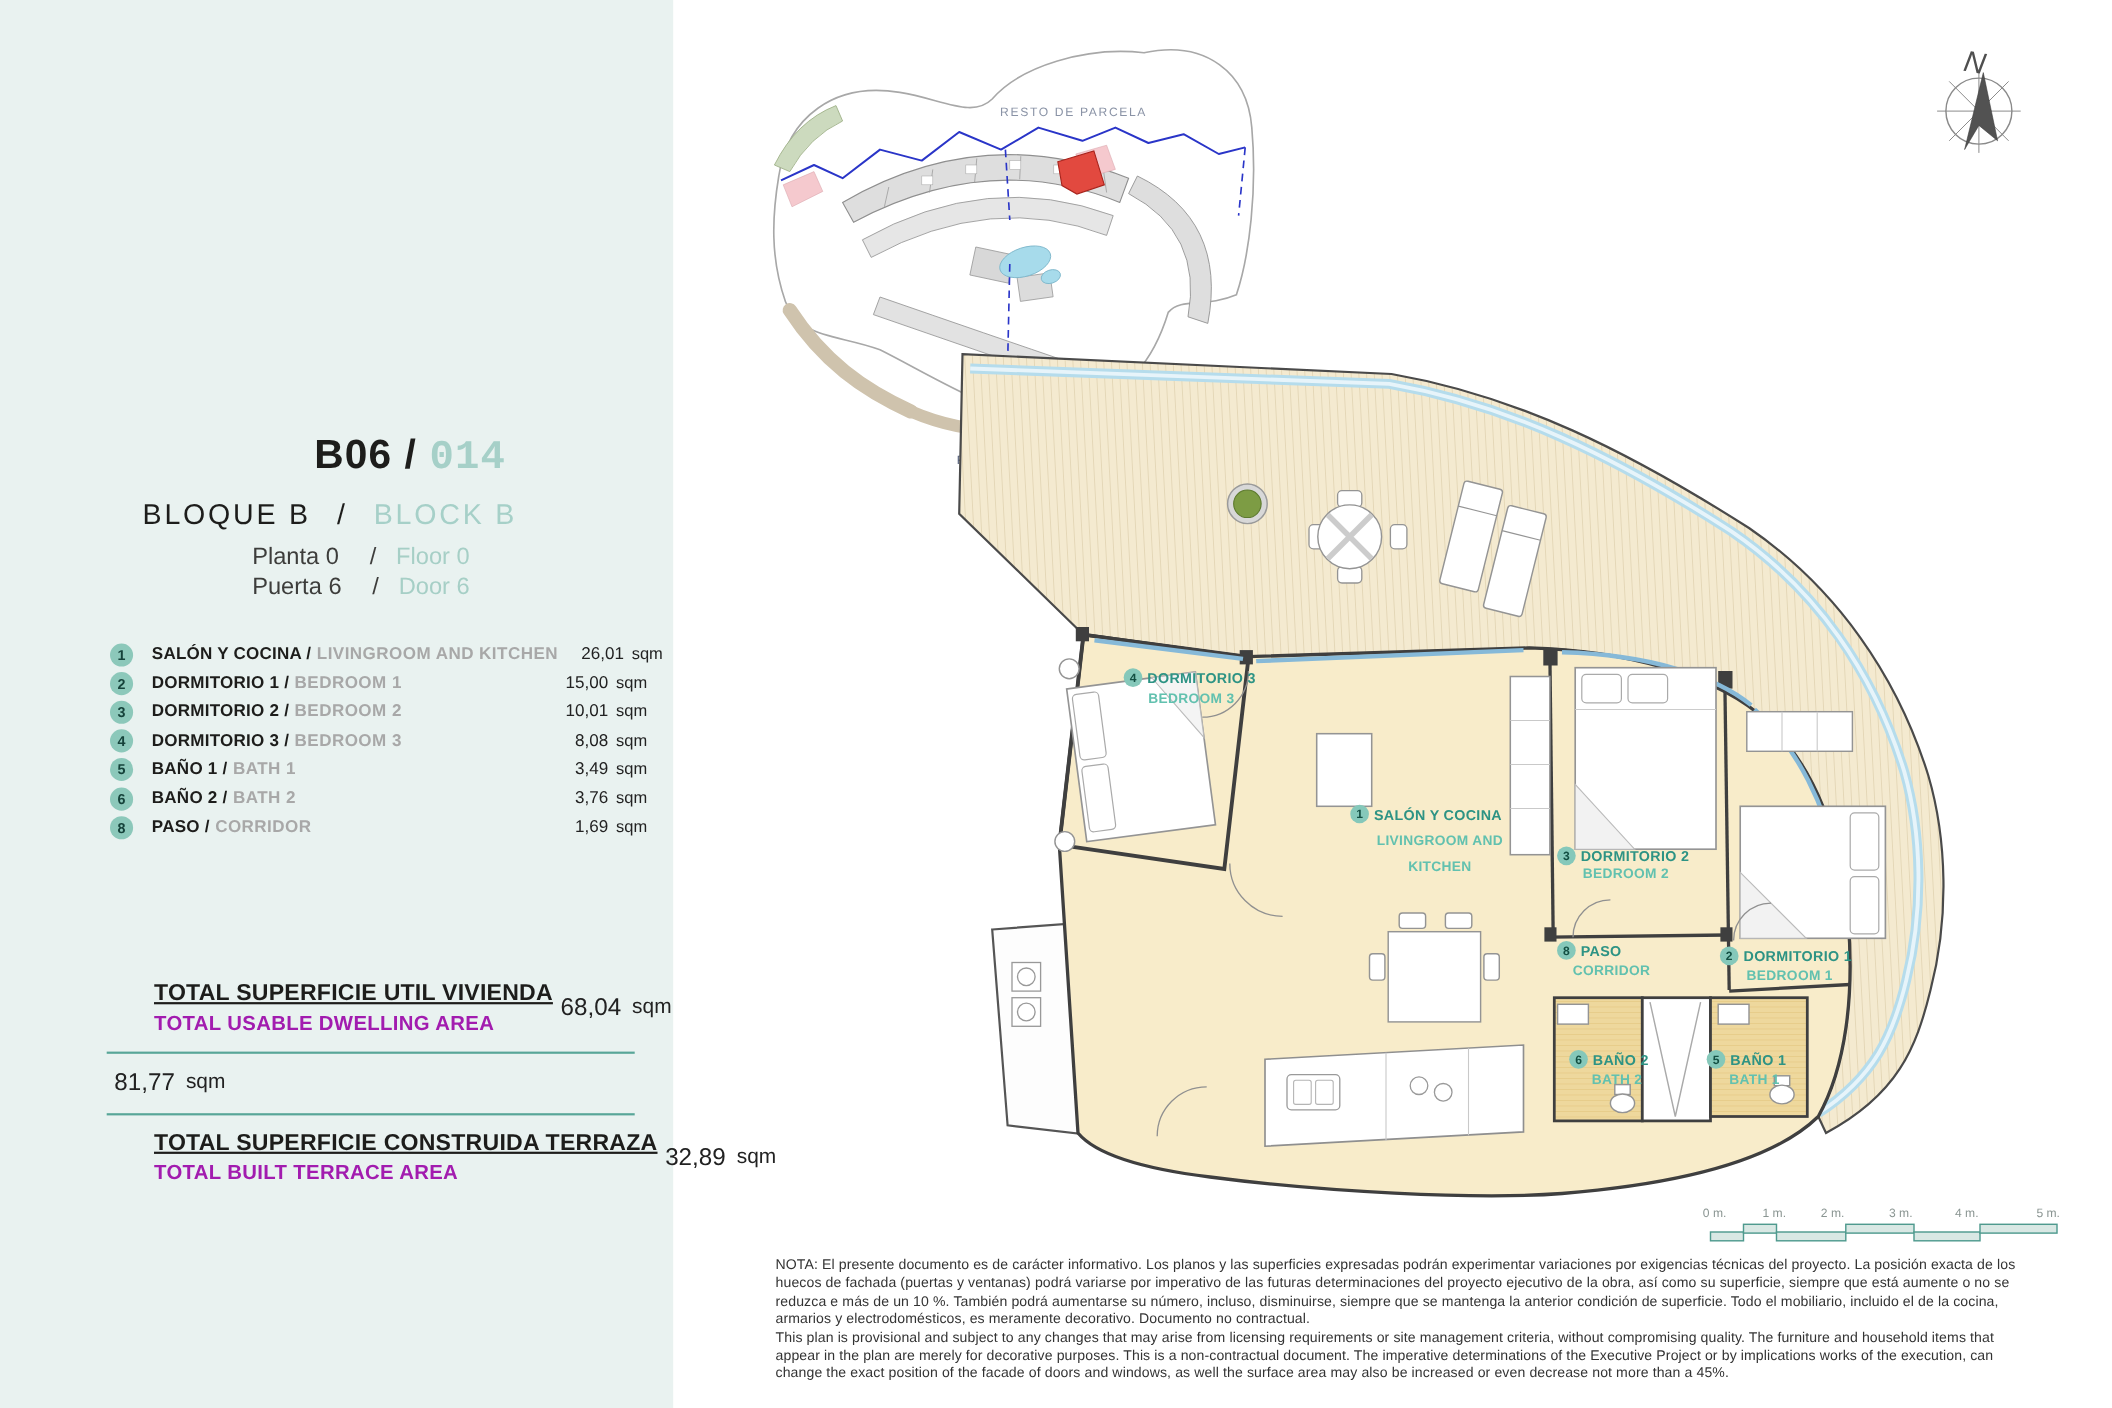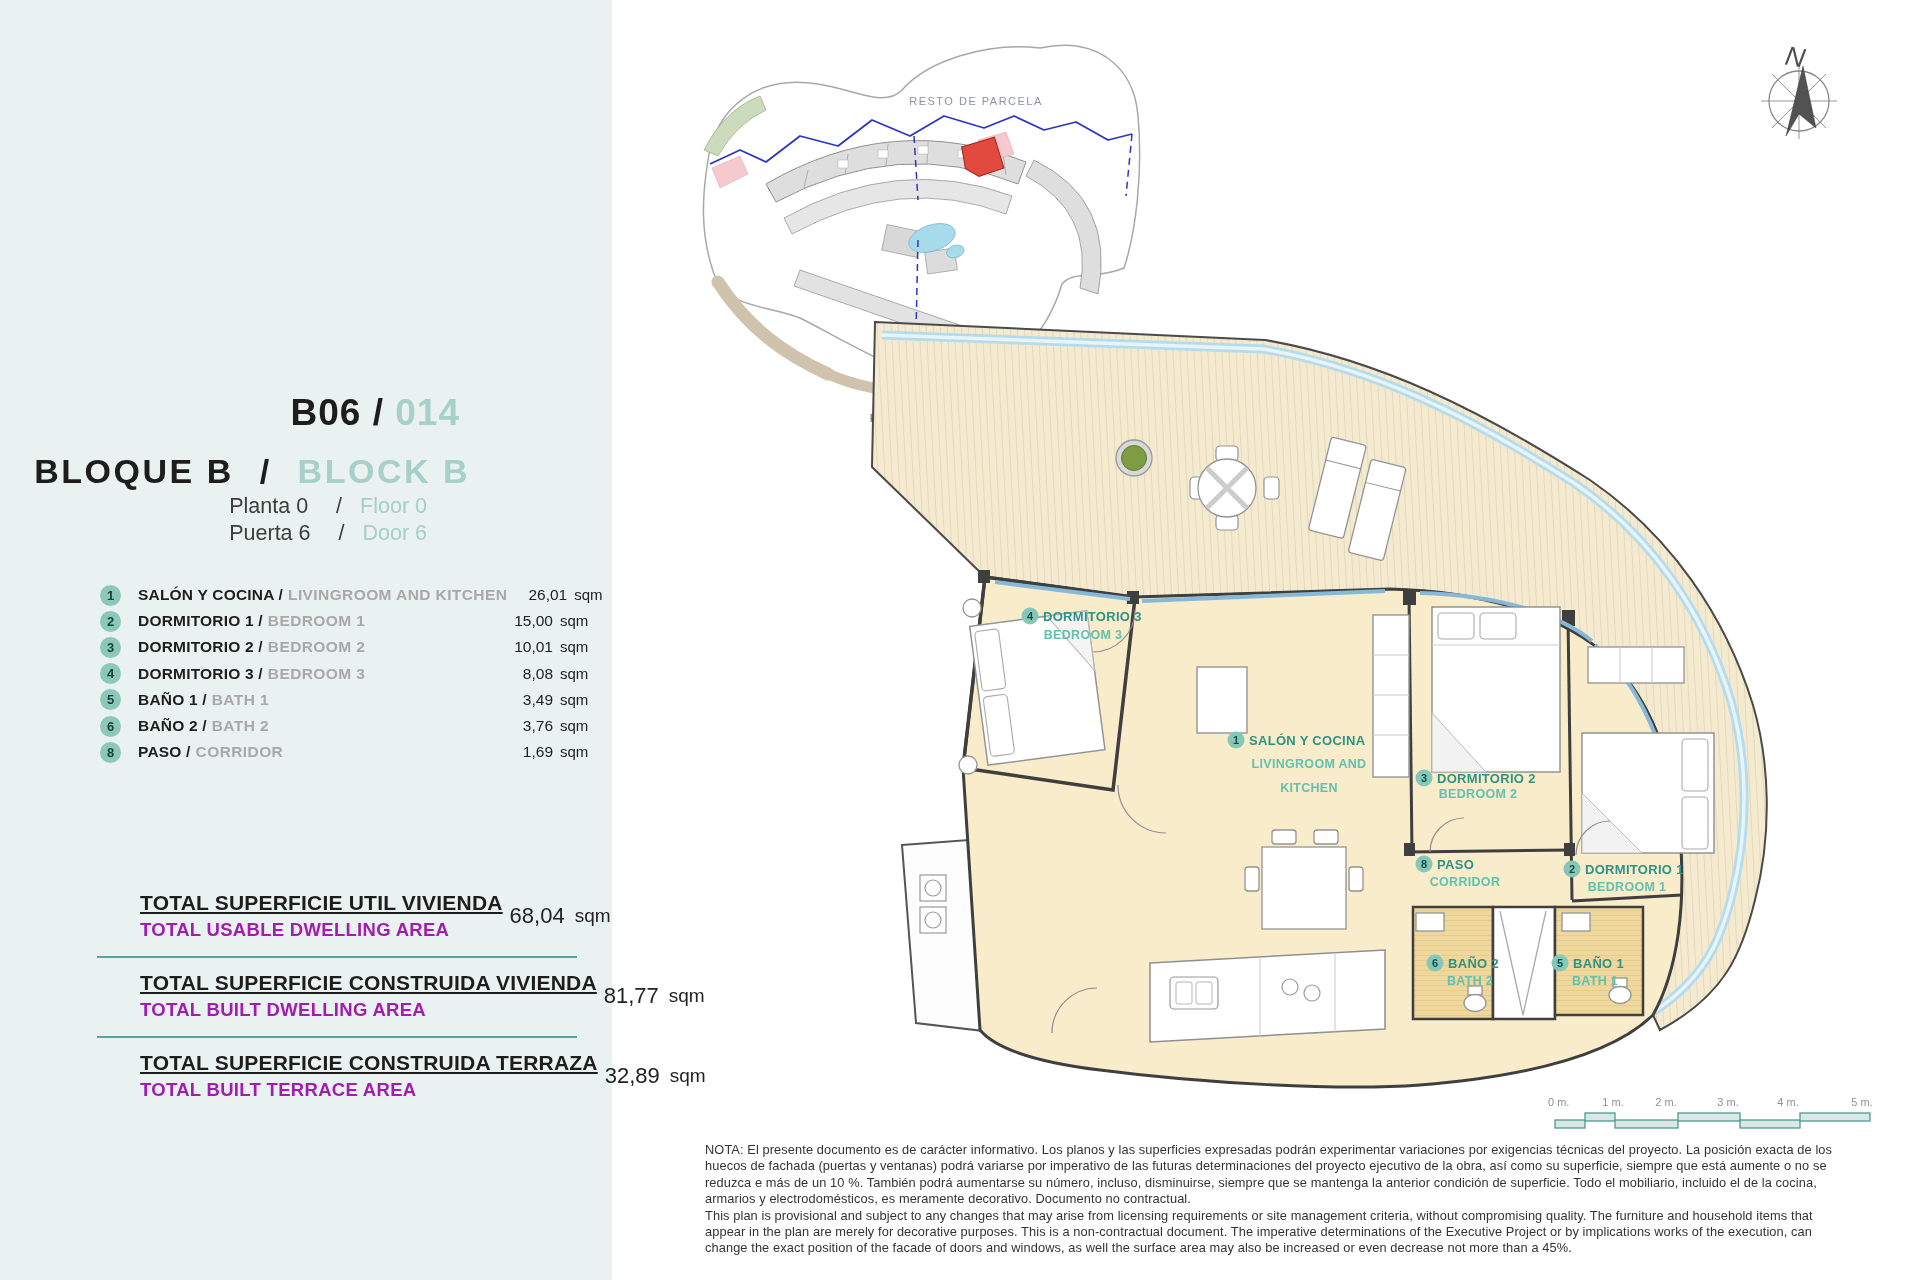--- a/index.html
+++ b/index.html
@@ -2,22 +2,22 @@
 <html><head>
 <meta charset="utf-8">
 <style>
   html,body{margin:0;padding:0;background:#fff;}
   .page{position:relative;width:1920px;height:1280px;background:#fff;overflow:hidden;
         font-family:"Liberation Sans",sans-serif;color:#1d1d1b;}
   
   .sidebar{position:absolute;left:0;top:0;width:612px;height:1280px;background:#e9f2f0;}
   .hdr-line{position:absolute;white-space:nowrap;}
   .hdr-b06{top:392px;right:152px;font-size:37px;font-weight:bold;letter-spacing:1px;}
-  .hdr-b06 .lt{color:#a6d0c8;}
-  .hdr-block{top:452px;right:142px;font-size:34px;font-weight:bold;letter-spacing:2.5px;}
+  .hdr-b06 .lt{color:#a6d0c8;font-family:Liberation Mono, monospace;}
+  .hdr-block{top:452px;right:142px;font-size:26px;font-weight:normal;letter-spacing:2.5px;}
   .hdr-block .sep{margin:0 14px;}
   .hdr-block .lt{color:#a6d0c8;}
   .hdr-sub{font-size:21.5px;color:#3d3d3b;}
   .hdr-floor{top:494px;right:185px;}
   .hdr-door{top:521px;right:185px;}
   .hdr-sub .sep{margin:0 12px 0 22px;color:#3d3d3b;}
   .hdr-sub .lt{color:#a6cfc6;}
   .room-list{position:absolute;left:100px;top:582px;width:492px;}
   .room-row{display:flex;align-items:center;height:26.2px;}
   .num-circle{width:21px;height:21px;border-radius:50%;background:#8cc8ba;color:#15423a;
@@ -147,24 +147,20 @@
           <div class="total-es">TOTAL SUPERFICIE UTIL VIVIENDA</div>
           <div class="total-en">TOTAL USABLE DWELLING AREA</div>
         </div>
         <div class="total-val">
             <span class="tval">68,04</span>
             <span class="tunit">sqm</span>
           </div>
       </div>
       <div class="divider"></div>
       <div class="total-block">
-        <div class="total-labels">
-          <div class="total-es">TOTAL SUPERFICIE CONSTRUIDA VIVIENDA</div>
-          <div class="total-en">TOTAL BUILT DWELLING AREA</div>
-        </div>
         <div class="total-val">
             <span class="tval">81,77</span>
             <span class="tunit">sqm</span>
           </div>
       </div>
       <div class="divider"></div>
       <div class="total-block">
         <div class="total-labels">
           <div class="total-es">TOTAL SUPERFICIE CONSTRUIDA TERRAZA</div>
           <div class="total-en">TOTAL BUILT TERRACE AREA</div>

